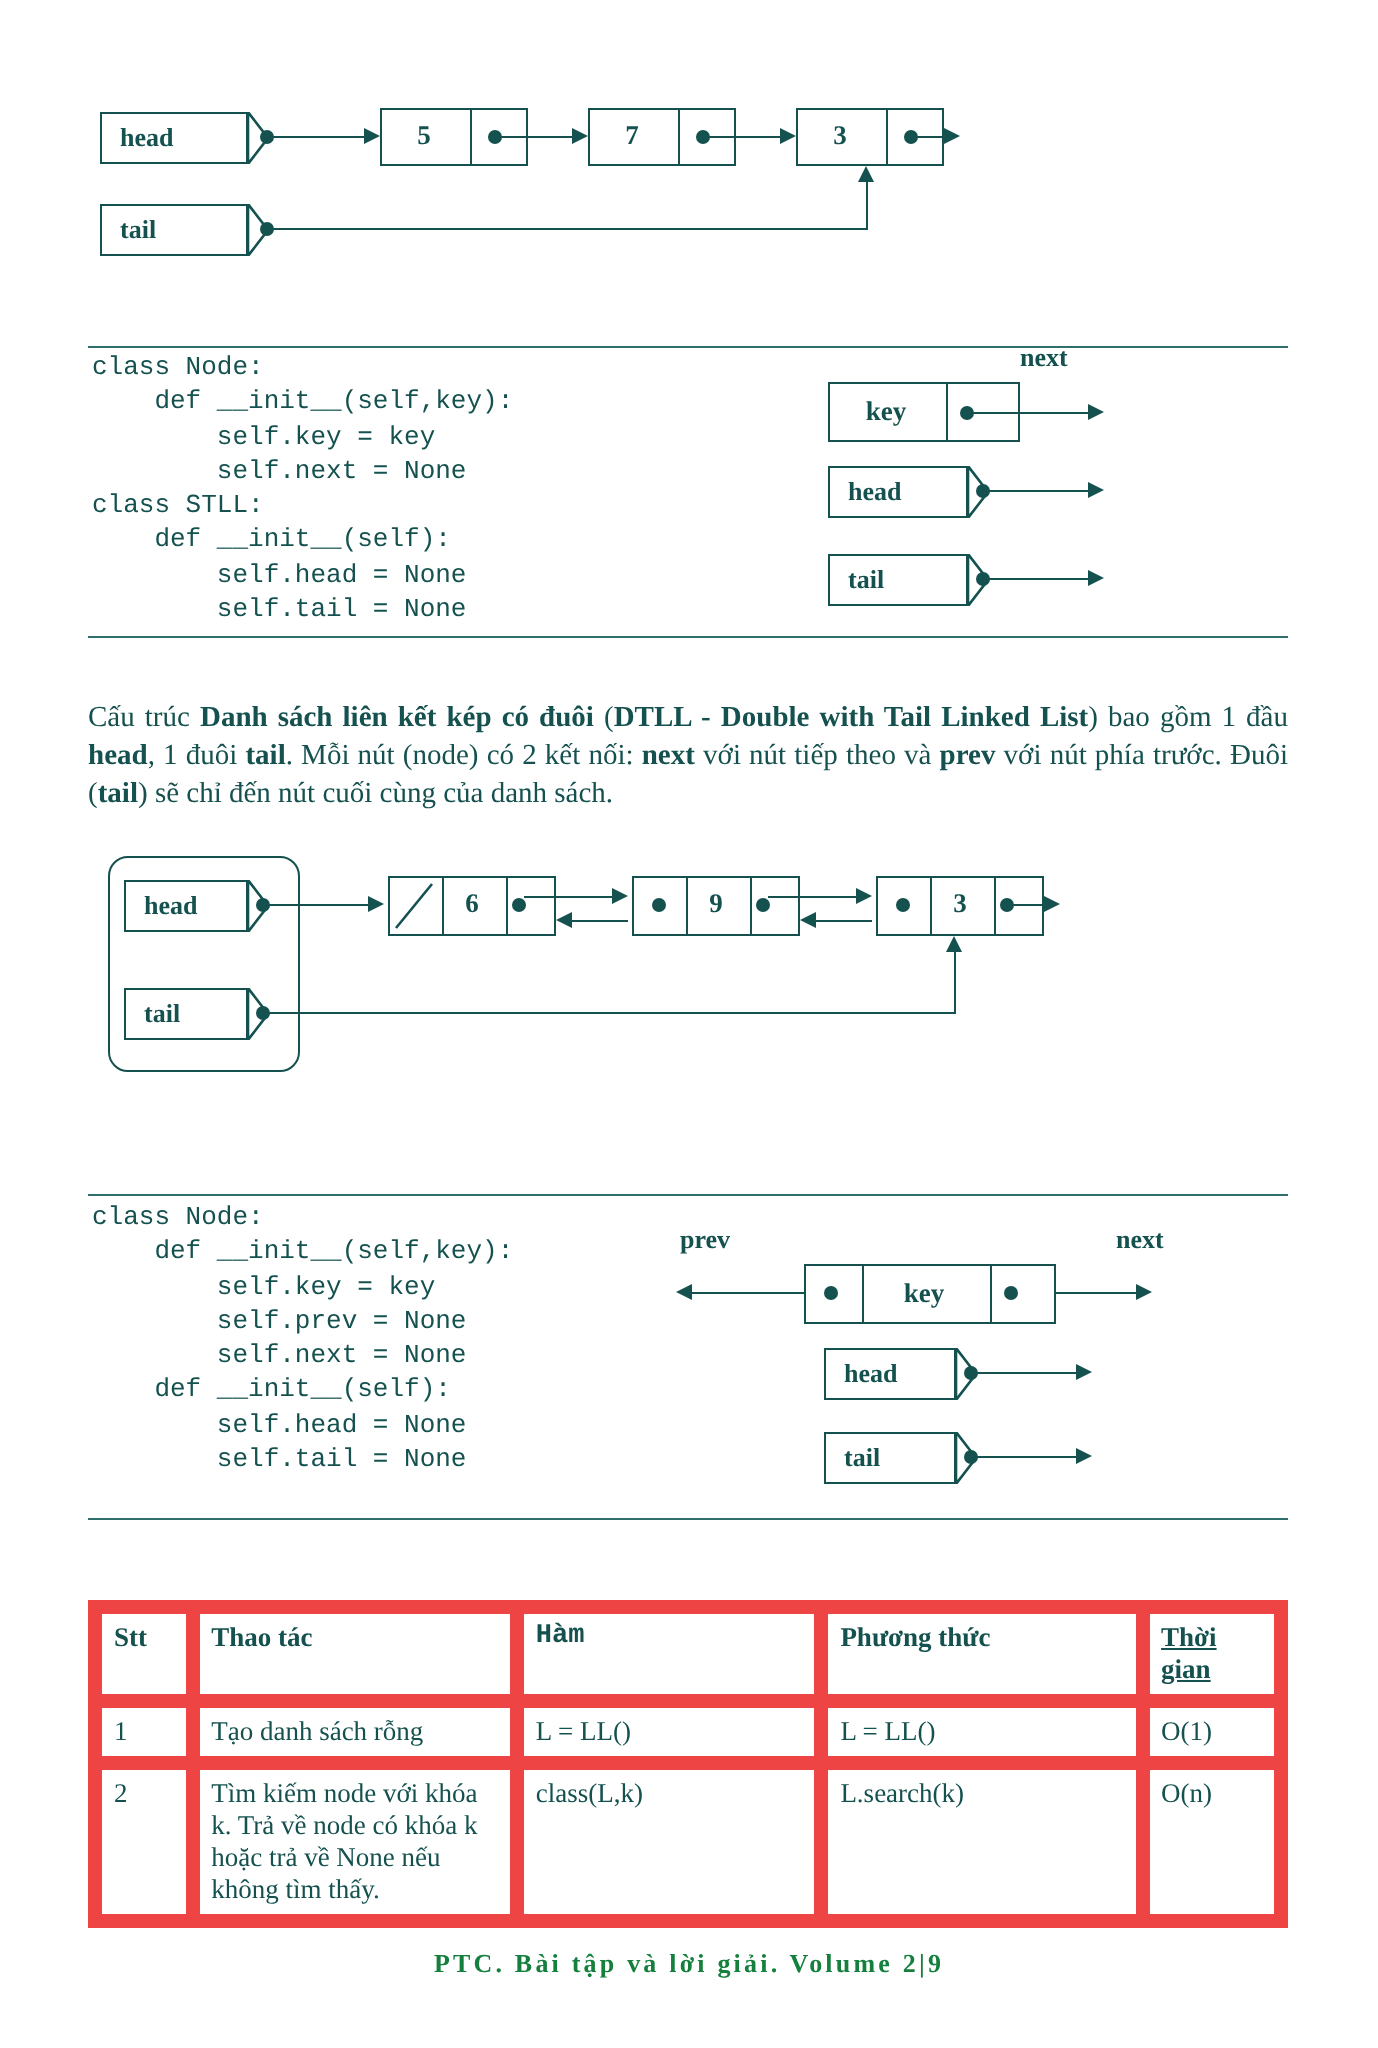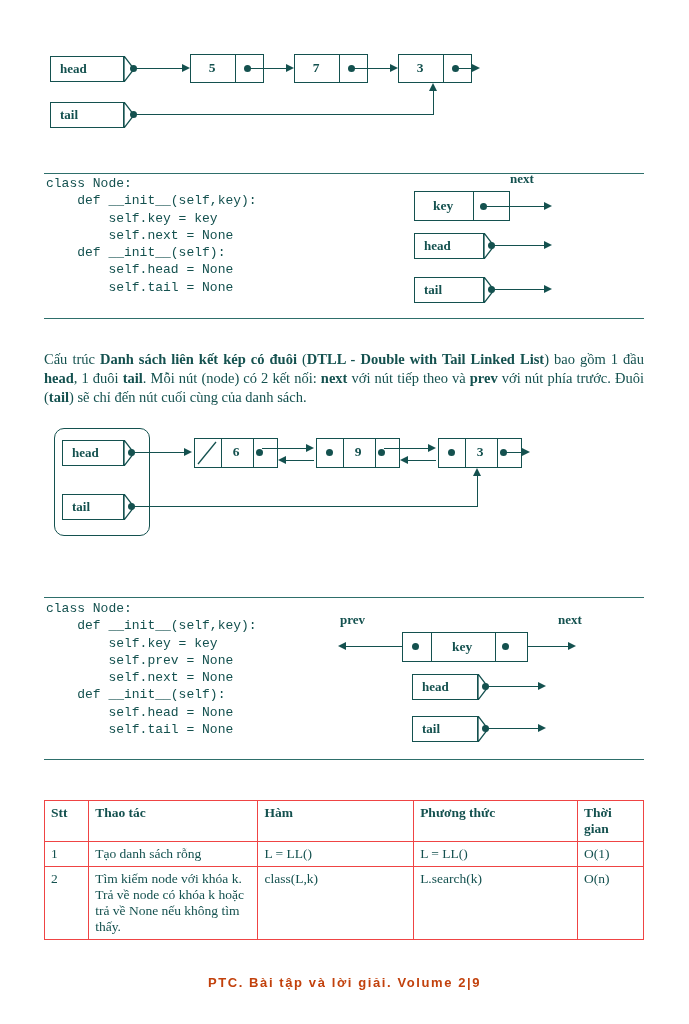--- a/index.html
+++ b/index.html
@@ -28,30 +28,30 @@
   .arrow-head-up{position:absolute;width:0;height:0;border-left:4.5px solid transparent;border-right:4.5px solid transparent;border-bottom:8px solid #14514f;}
   .vline{position:absolute;width:1.3px;background:#14514f;}
   .tag{position:absolute;border:1.3px solid #14514f;background:#fff;box-sizing:border-box;display:flex;align-items:center;}
   .tag .lbl{font-family:"Liberation Serif", serif;font-weight:bold;font-size:13px;padding-left:9px;color:#14514f;}
   .nodeval{position:absolute;font-family:"Liberation Serif", serif;font-size:13.5px;font-weight:bold;color:#14514f;text-align:center;}
   .lbltxt{position:absolute;font-family:"Liberation Serif", serif;font-size:13px;font-weight:bold;color:#14514f;}
   .outerbox{position:absolute;border:1.3px solid #14514f;border-radius:10px;box-sizing:border-box;}
 
   
   table.fn{border-collapse:collapse;width:600px;font-size:13.5px;color:#14514f;}
-  table.fn th, table.fn td{border:1px solid #ef4444;padding:4px 6px;vertical-align:top;text-align:left;}
+  table.fn th, table.fn td{border:7px solid #ef4444;padding:4px 6px;vertical-align:top;text-align:left;}
   table.fn th{font-weight:bold;}
   .col1{width:34px;}
   .col2{width:180px;}
-  .col3{width:160px;}
+  .col3{width:160px;font-family:Liberation Mono, monospace;}
   .col4{width:168px;}
-  .col5{width:58px;}
-
-  
-  .footer{position:absolute;left:0;right:0;bottom:34px;text-align:center;font-size:13px;letter-spacing:1.6px;font-weight:bold;color:#c2410c;font-family:Liberation Sans, sans-serif;}
+  .col5{width:58px;text-decoration:underline;}
+
+  
+  .footer{position:absolute;left:0;right:0;bottom:34px;text-align:center;font-size:13px;letter-spacing:1.6px;font-weight:bold;color:#15803d;font-family:Liberation Serif, serif;}
 </style>
 </head>
 <body>
 
 <div class="page">
 
   <div class="diagram" style="position:absolute;left:44px;top:46px;width:600px;height:90px;">
 
     <div class="tag" style="left:6px;top:10px;width:74px;height:26px;">
       <span class="lbl">head</span>
@@ -105,20 +105,21 @@
   </div>
 
 
   <hr class="hr" style="position:absolute;left:44px;top:170px;width:600px;">
 
   <div style="position:absolute;left:46px;top:175px;width:340px;">
     <div class="code"><span>class Node:</span></div>
     <div class="code"><span>    def __init__(self,key):</span></div>
     <div class="code"><span>        self.key = key</span></div>
     <div class="code"><span>        self.next = None</span></div>
+    <div class="code"><span>class STLL:</span></div>
     <div class="code"><span>    def __init__(self):</span></div>
     <div class="code"><span>        self.head = None</span></div>
     <div class="code"><span>        self.tail = None</span></div>
   </div>
 
   <div class="diagram" style="position:absolute;left:400px;top:175px;width:250px;height:140px;">
 
     <div class="node" style="left:14px;top:16px;width:96px;height:30px;">
       <div class="cell-split" style="left:58px;"></div>
     </div>

